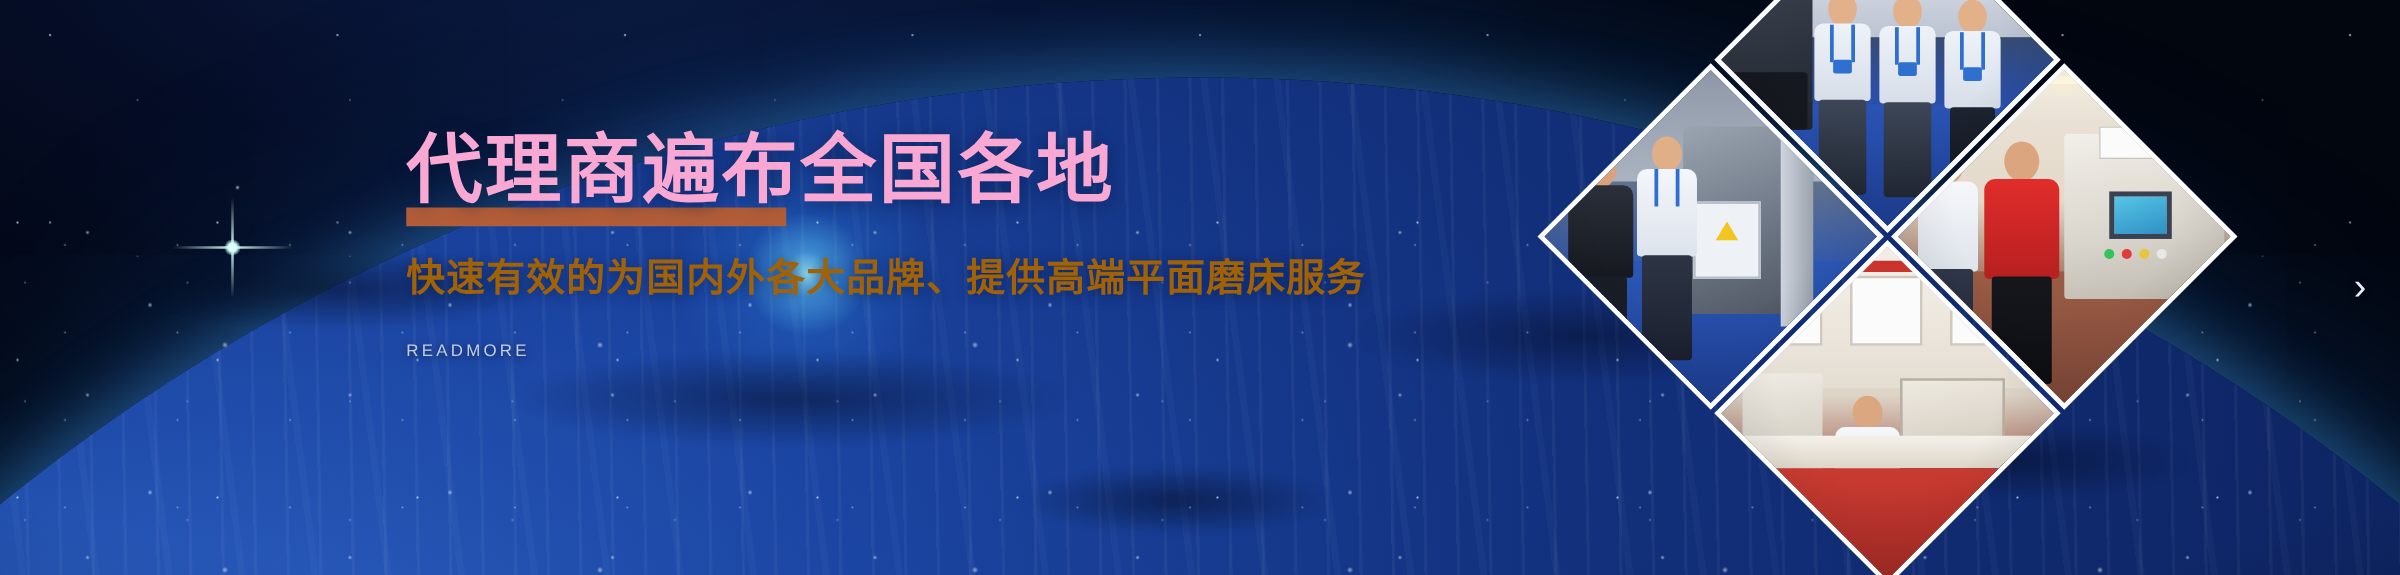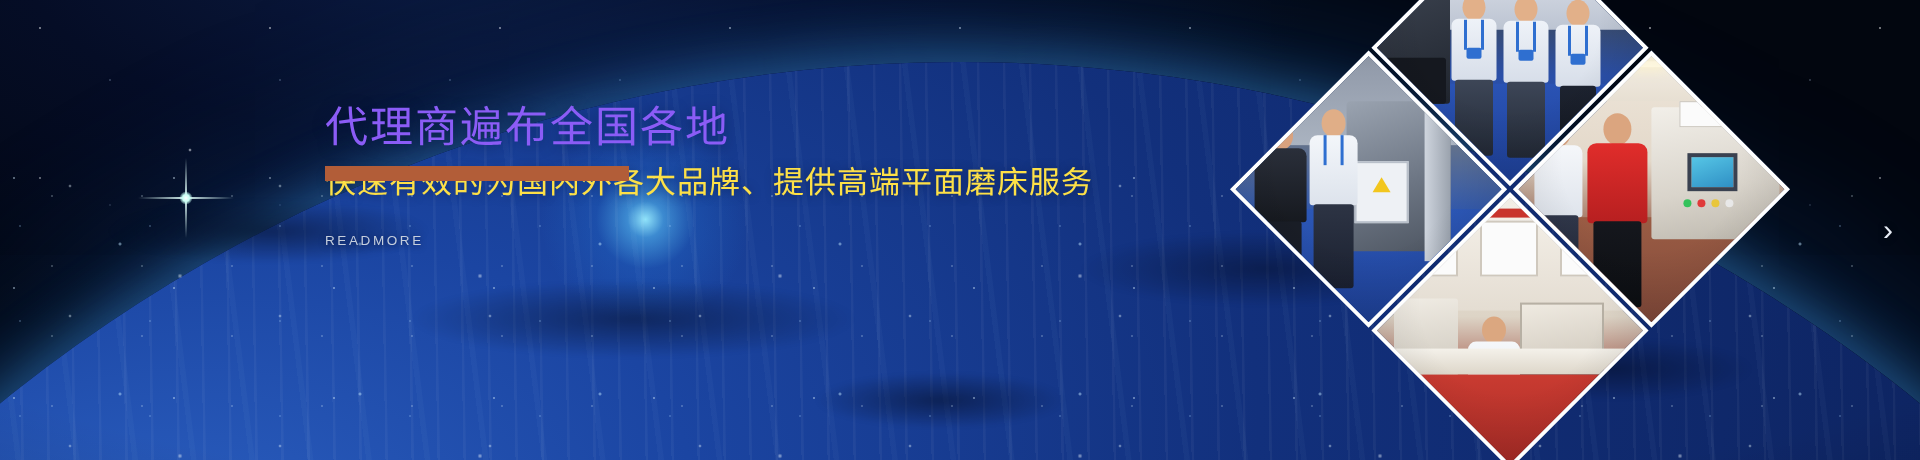--- a/index.html
+++ b/index.html
@@ -139,36 +139,36 @@
   }
 
   
   .content{
     position:absolute; left:325px; top:104px;
     width:760px;
   }
   .headline-wrap{ position:relative; display:inline-block; }
   .headline{
     position:relative; z-index:2;
-    font-size:43px; line-height:1.08;
-    color:#8b5cf6; font-weight:400;
+    font-size:61px; line-height:1.08;
+    color:#f9a8d4; font-weight:700;
     letter-spacing:2px;
     white-space:nowrap;
     text-shadow:0 2px 14px rgba(0,20,60,.55);
   }
   .underbar{
     position:absolute; z-index:1;
     left:0; top:62px;
     width:304px; height:15px;
     background:#b25d38;
   }
   .subhead{
-    margin-top:14px;
+    margin-top:34px;
     font-size:31px; line-height:1.25;
-    color:#fde047; font-weight:400;
+    color:#a16207; font-weight:700;
     letter-spacing:1px;
     white-space:nowrap;
     text-shadow:0 1px 10px rgba(0,20,60,.5);
   }
   .readmore{
     margin-top:30px;
     display:inline-block;
     font-size:13.5px;
     letter-spacing:2.6px;
     color:#c5cedd;

